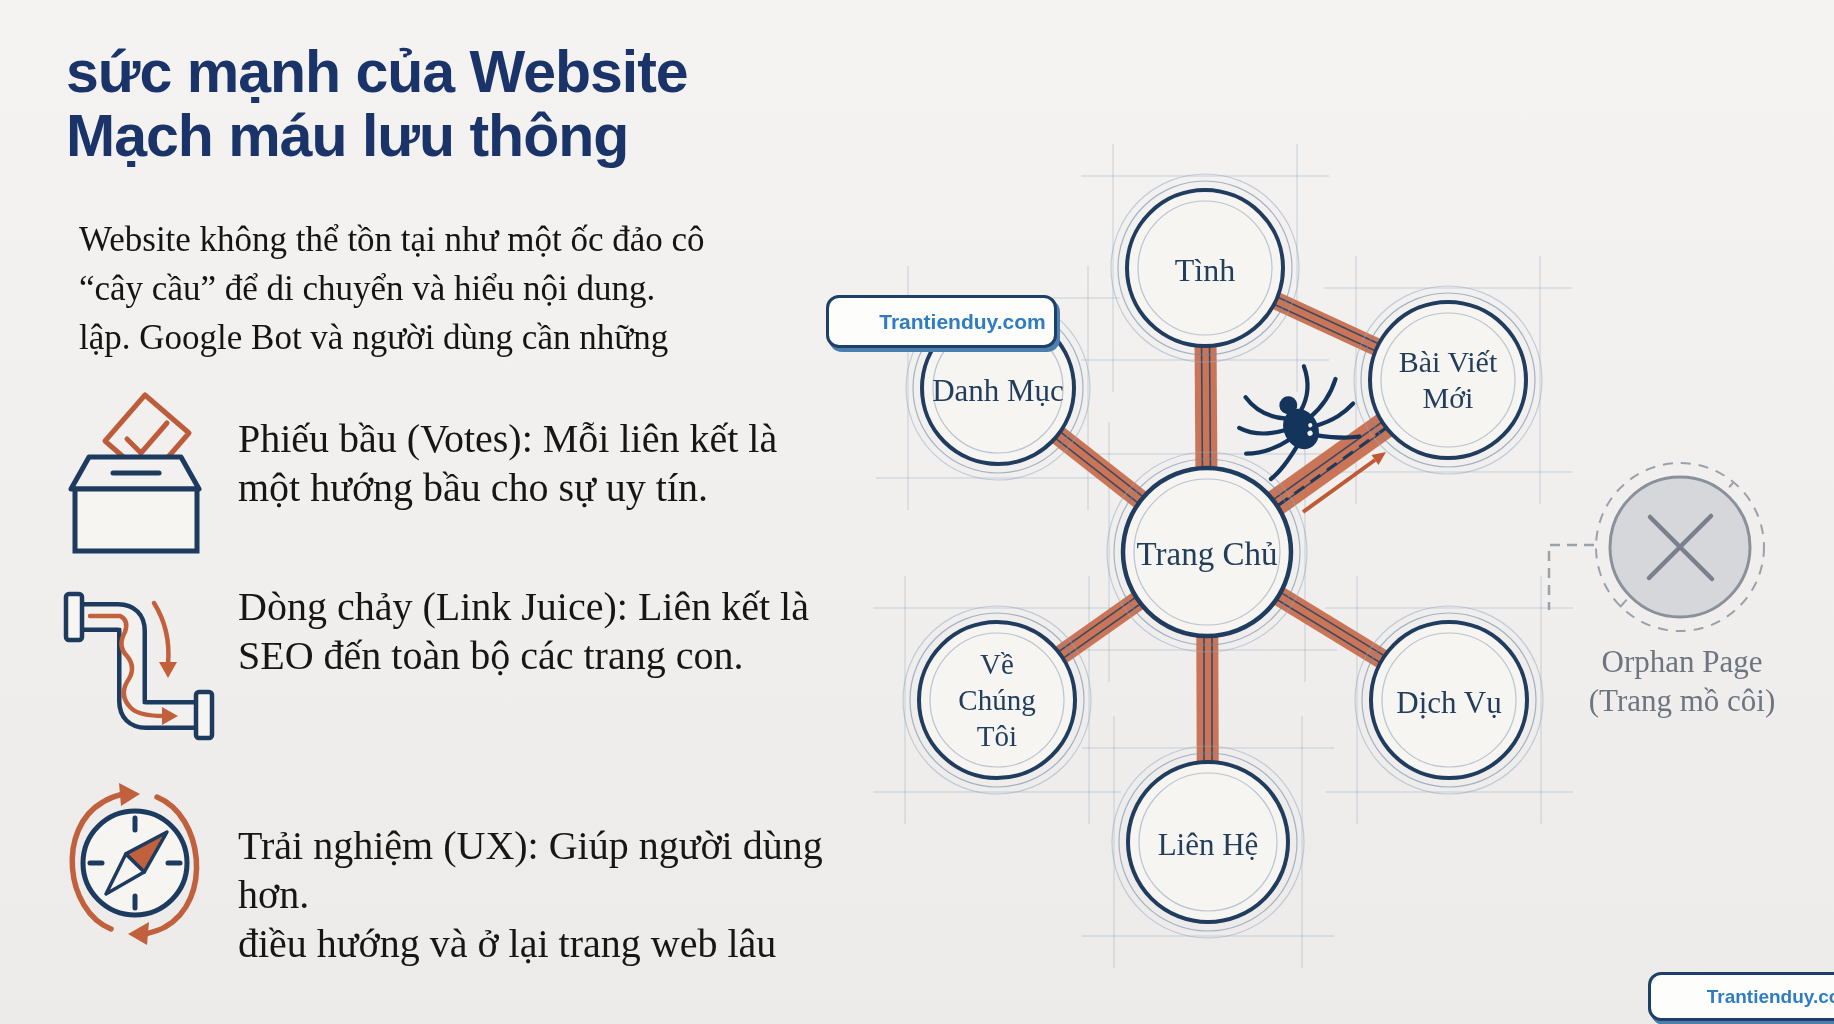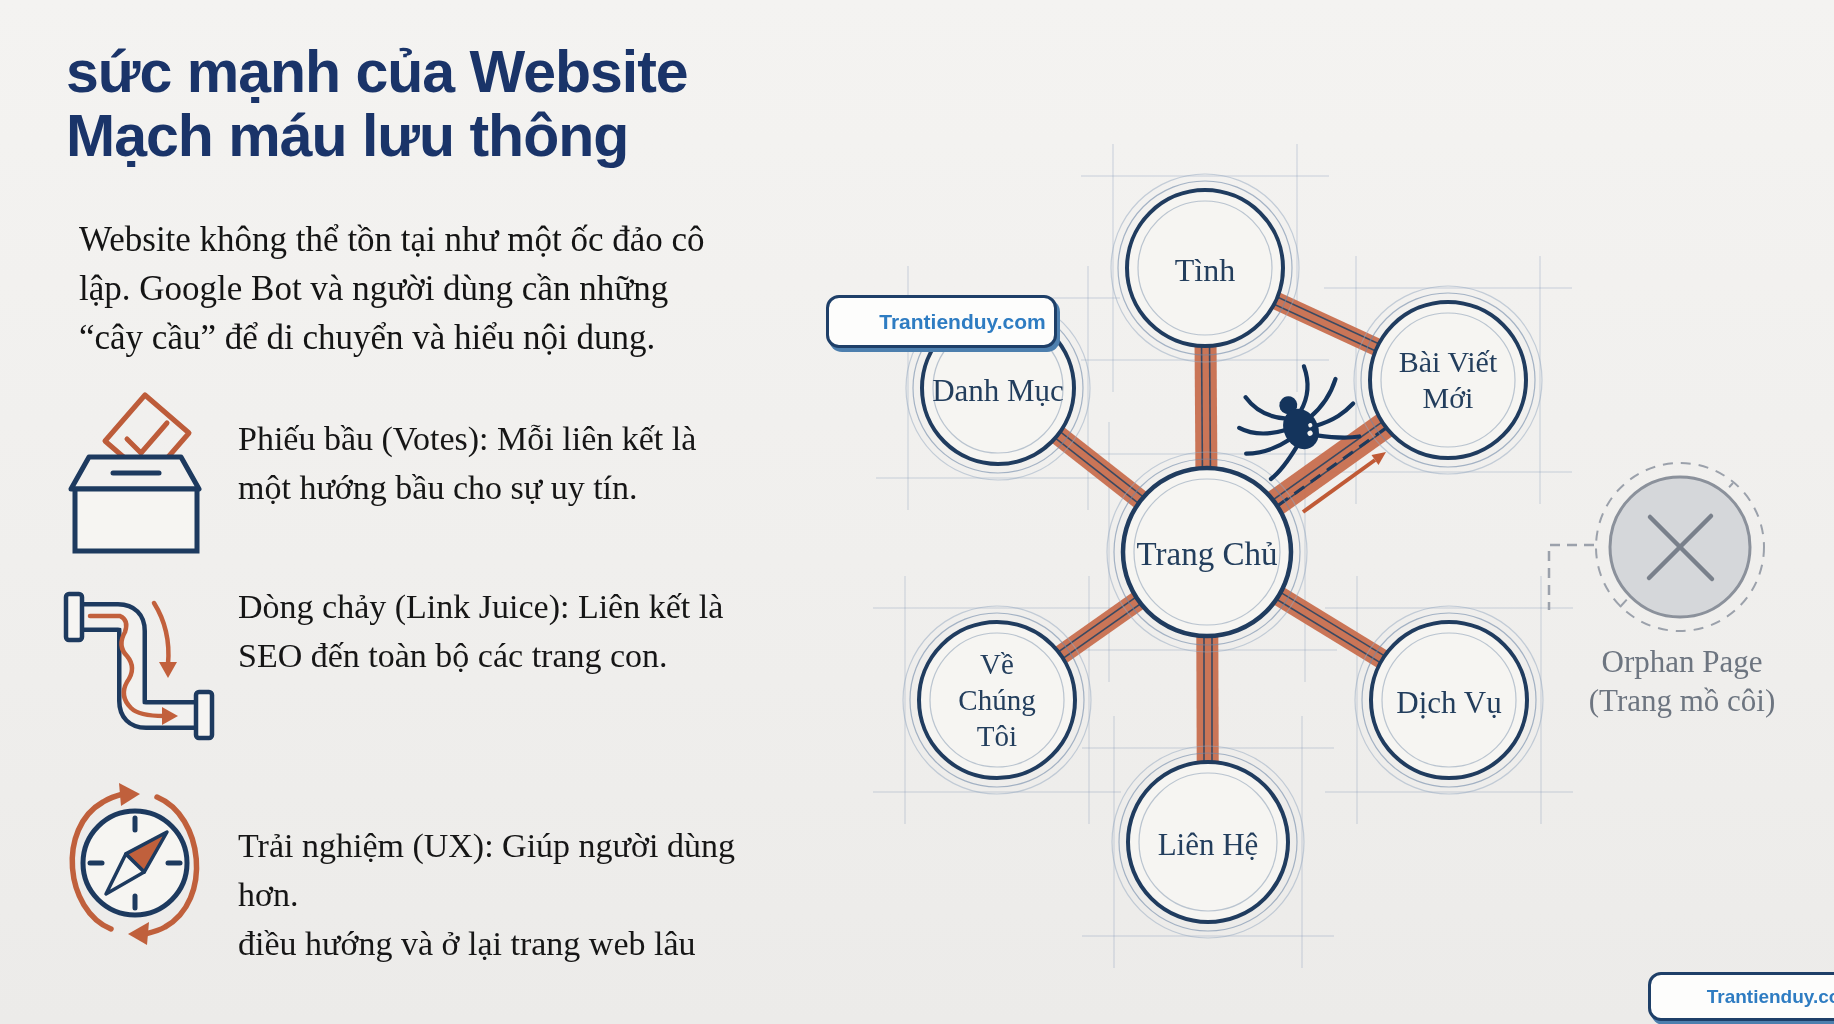--- a/index.html
+++ b/index.html
@@ -6,21 +6,21 @@
   body{width:1834px;height:1024px;overflow:hidden;background:#f1f0ee;position:relative;
        font-family:"Liberation Sans",sans-serif;}
   #stage{position:absolute;inset:0;width:1834px;height:1024px;
          background:linear-gradient(180deg,#f4f3f1 0%,#f0efed 55%,#ecebe9 100%);}
   .abs{position:absolute;}
   
   .title{left:66px;top:40px;color:#1a3469;font-weight:bold;font-size:59px;line-height:64px;letter-spacing:-1px;}
   .para{left:62px;top:215px;color:#141414;font-family:"Liberation Serif","DejaVu Serif",serif;
         font-size:35px;line-height:49px;white-space:nowrap;margin-left:17px;}
   .btext{color:#161616;font-family:"Liberation Serif","DejaVu Serif",serif;
-         font-size:34px;line-height:49px;white-space:nowrap;}
+         font-size:40px;line-height:49px;white-space:nowrap;}
   .b1{left:238px;top:414px;}
   .b2{left:238px;top:582px;}
   .b3{left:238px;top:821px;}
   .icon-box{pointer-events:none;}
   
   .badge{background:#fdfdfc;border:3px solid #1e3f68;border-radius:13px;
          box-shadow:3px 4px 0 #4d7fae;display:flex;align-items:center;justify-content:center;
          color:#2e7cc2;font-weight:bold;padding-left:42px;}
   .badge-top{left:826px;top:295px;width:183px;height:47px;font-size:21px;}
   .badge-bottom{left:1648px;top:972px;width:178px;height:43px;font-size:19px;}
@@ -194,22 +194,22 @@
     </g>
   </svg>
 
   <div class="abs title">
     <div>sức mạnh của Website</div>
     <div>Mạch máu lưu thông</div>
   </div>
 
   <div class="abs para">
     <div>Website không thể tồn tại như một ốc đảo cô</div>
+    <div>“cây cầu” để di chuyển và hiểu nội dung.</div>
     <div>lập. Google Bot và người dùng cần những</div>
-    <div>“cây cầu” để di chuyển và hiểu nội dung.</div>
   </div>
 
   <svg class="abs icon-box" style="left:55px;top:383px" width="165" height="175" viewBox="0 0 165 175">
     <path d="M90,12 L134,50 L94,96 L50,58 Z" fill="none" stroke="#bd5c3a" stroke-width="5" stroke-linejoin="round"></path>
     <path d="M72,56 L86,70 L112,40" fill="none" stroke="#bd5c3a" stroke-width="5" stroke-linecap="round" stroke-linejoin="round"></path>
     <path d="M16,106 L34,74 H126 L144,106 Z" fill="#f2f1ef" stroke="#1d3a5f" stroke-width="5" stroke-linejoin="round"></path>
     <line x1="58" y1="90" x2="104" y2="90" stroke="#1d3a5f" stroke-width="5" stroke-linecap="round"></line>
     <rect x="20" y="106" width="122" height="62" fill="#f6f5f2" stroke="#1d3a5f" stroke-width="5"></rect>
   </svg>
   <div class="abs btext b1">

